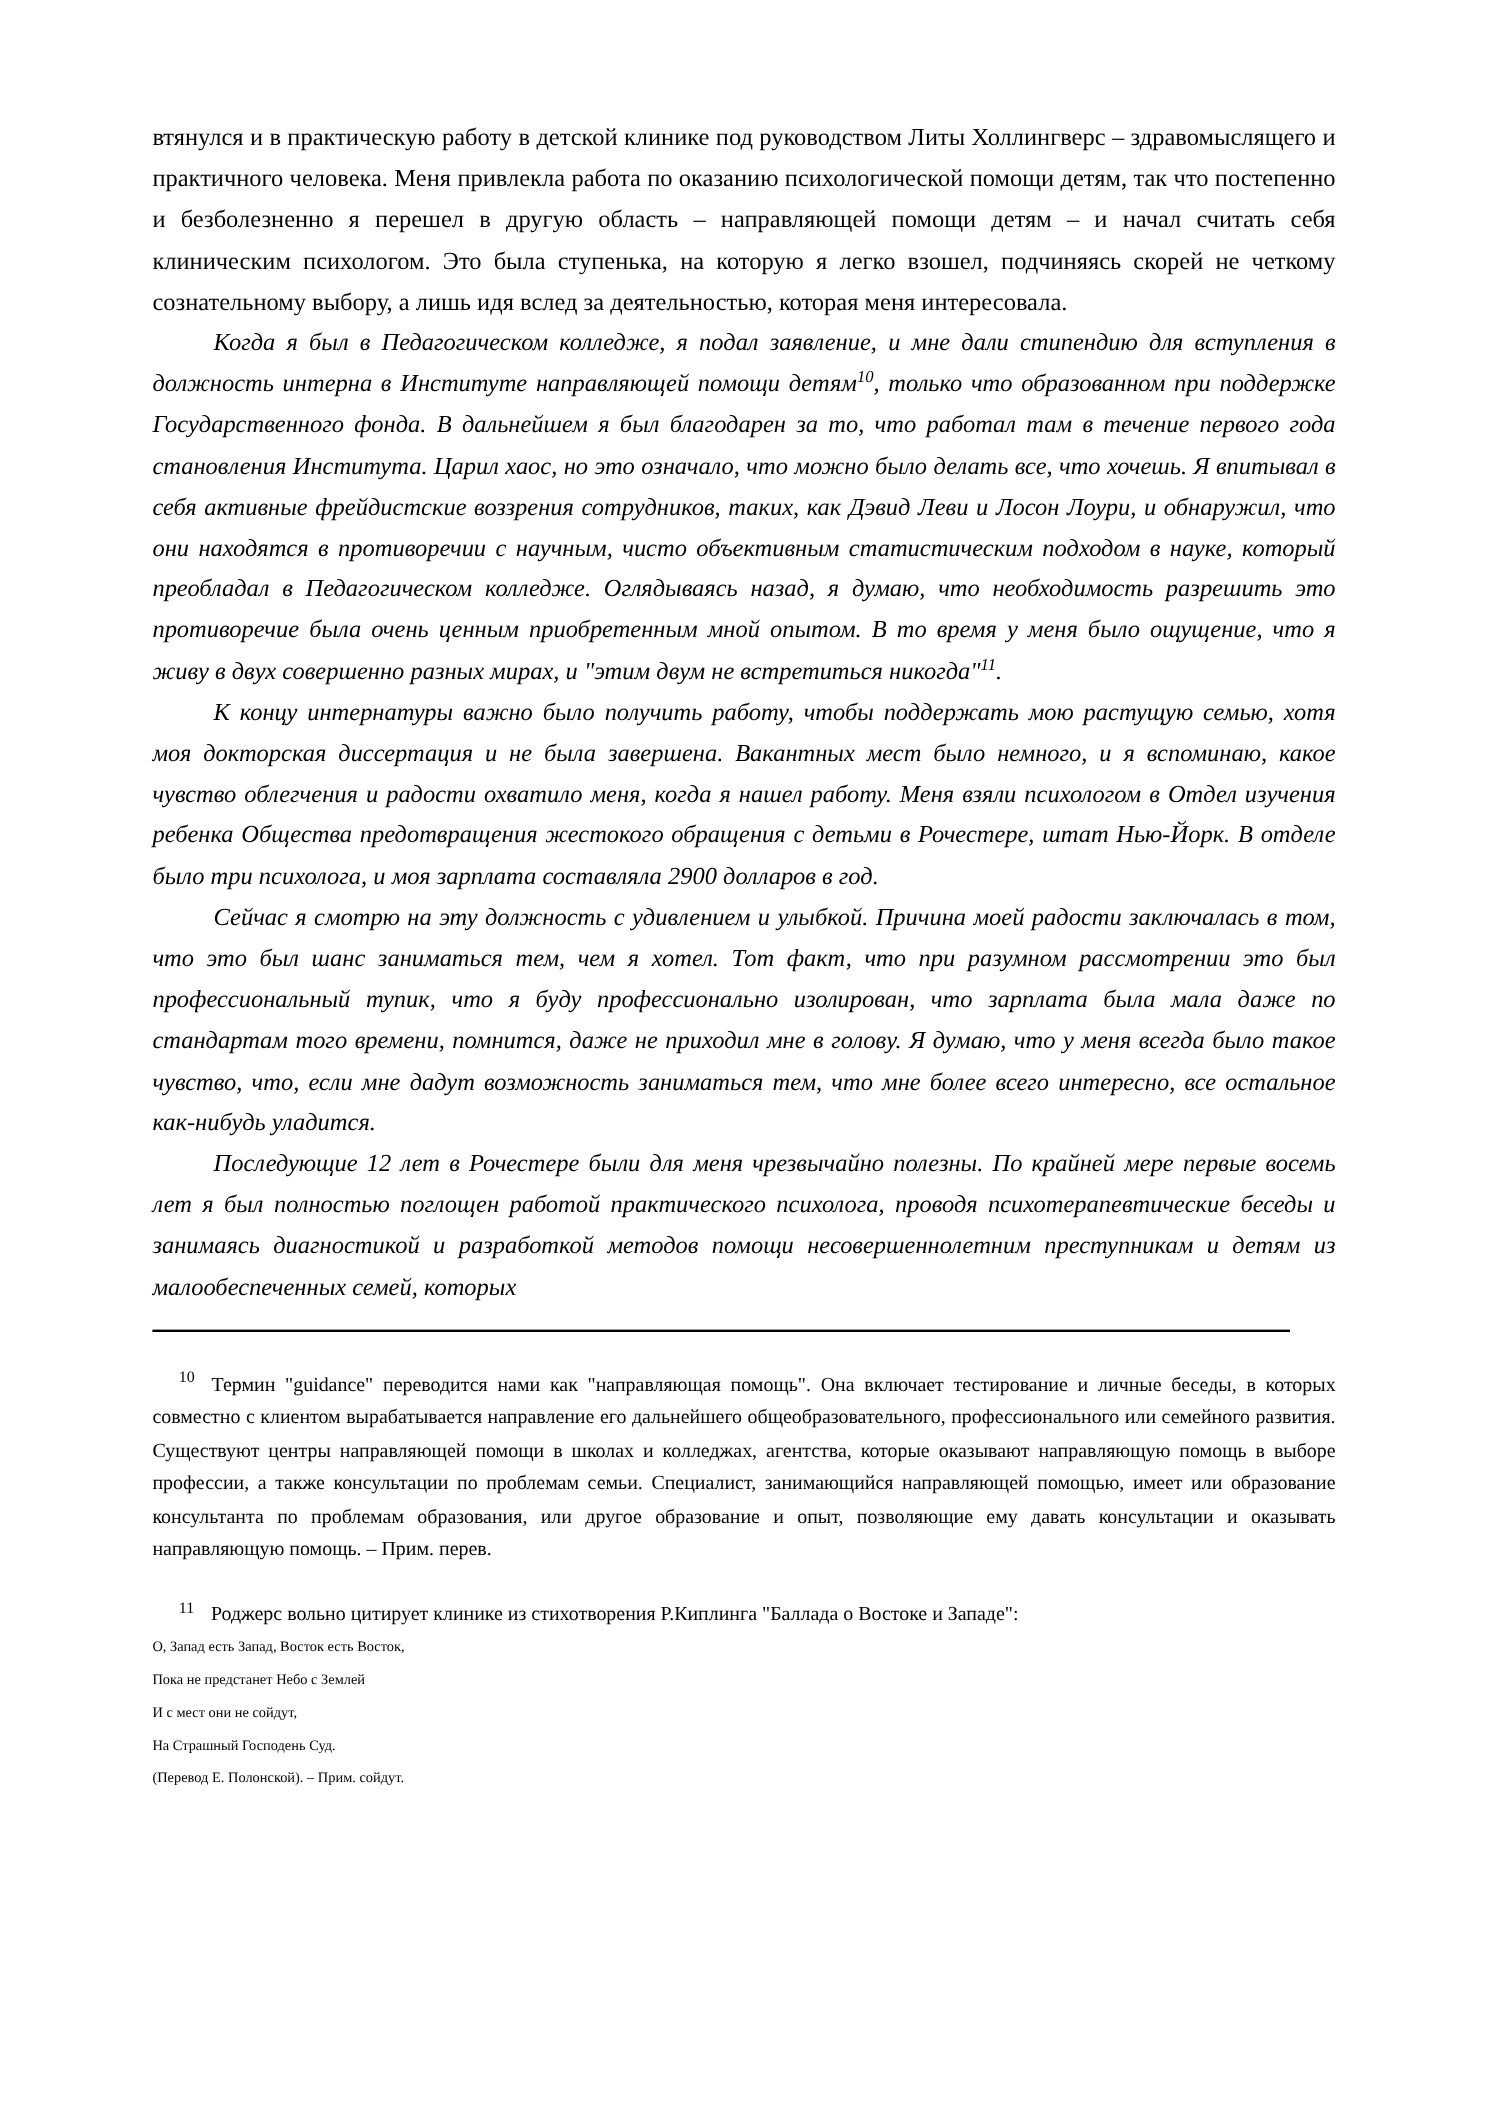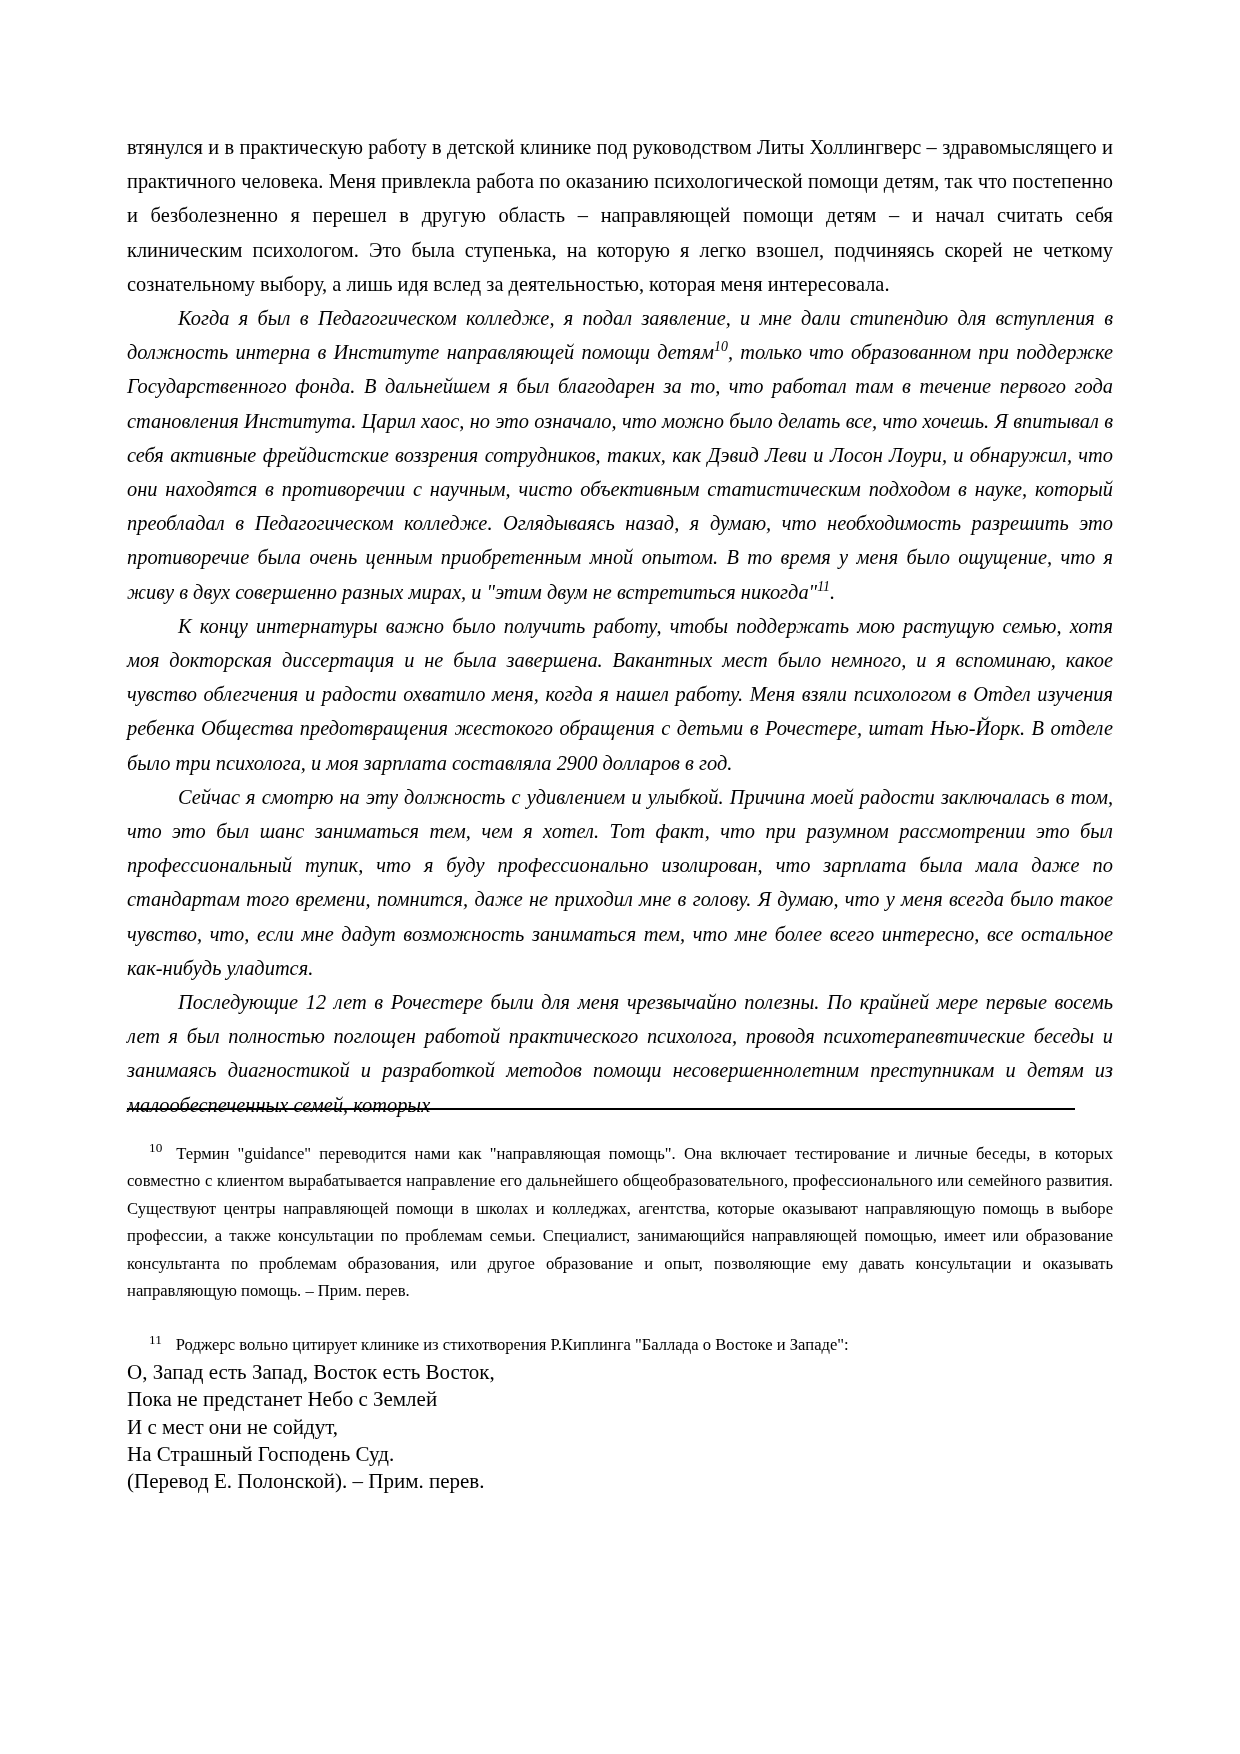--- a/index.html
+++ b/index.html
@@ -21,21 +21,20 @@
     box-sizing: border-box;
     padding: 98px 127px 0 127px;
     background: #ffffff;
   }
   .body-text {
     font-size: 20.4px;
     line-height: 34.2px;
     text-align: justify;
     text-justify: inter-word;
     hyphens: none;
-    margin-top: 32px;
   }
   .body-text p {
     margin: 0;
   }
   .p-indent {
     text-indent: 51px;
     font-style: italic;
   }
   .fn-ref {
     font-size: 0.68em;
@@ -75,21 +74,21 @@
     margin-top: 27px;
   }
   .fn-num {
     font-size: 0.80em;
     vertical-align: super;
     line-height: 0;
     margin-left: 22px;
     margin-right: 14px;
   }
   .fn-verse {
-    font-size: 21px;
+    font-size: 12px;
     line-height: 27.4px;
     text-align: left;
     margin: 0;
   }
 </style>
 </head>
 <body>
 
 <div class="page">
 
@@ -112,16 +111,16 @@
     <hr class="fn-rule">
 
     <p class="footnote"><span class="fn-num">10</span><span>Термин "guidance" переводится нами как "направляющая помощь". Она включает тестирование и личные беседы, в которых совместно с клиентом вырабатывается направление его дальнейшего общеобразовательного, профессионального или семейного развития. Существуют центры направляющей помощи в школах и колледжах, агентства, которые оказывают направляющую помощь в выборе профессии, а также консультации по проблемам семьи. Специалист, занимающийся направляющей помощью, имеет или образование консультанта по проблемам образования, или другое образование и опыт, позволяющие ему давать консультации и оказывать направляющую помощь. – Прим. перев.</span></p>
 
     <p class="footnote"><span class="fn-num">11</span><span>Роджерс вольно цитирует клинике из стихотворения Р.Киплинга "Баллада о Востоке и Западе":</span></p>
 
     <p class="fn-verse">О, Запад есть Запад, Восток есть Восток,</p>
     <p class="fn-verse">Пока не предстанет Небо с Землей</p>
     <p class="fn-verse">И с мест они не сойдут,</p>
     <p class="fn-verse">На Страшный Господень Суд.</p>
-    <p class="fn-verse">(Перевод Е. Полонской). – Прим. перев.</p>
+    <p class="fn-verse">(Перевод Е. Полонской). – Прим. сойдут.</p>
   </div>
 
 </div>
 
 </body></html>

